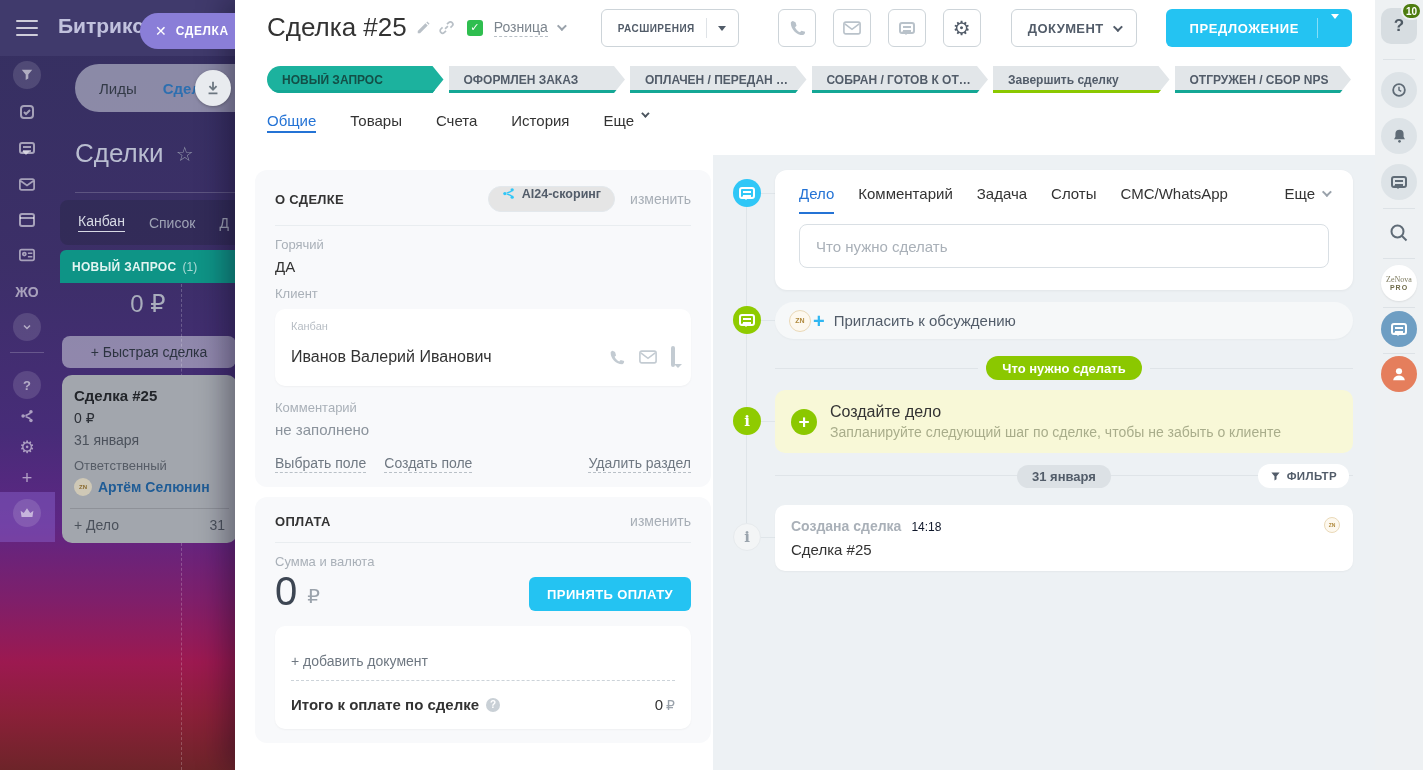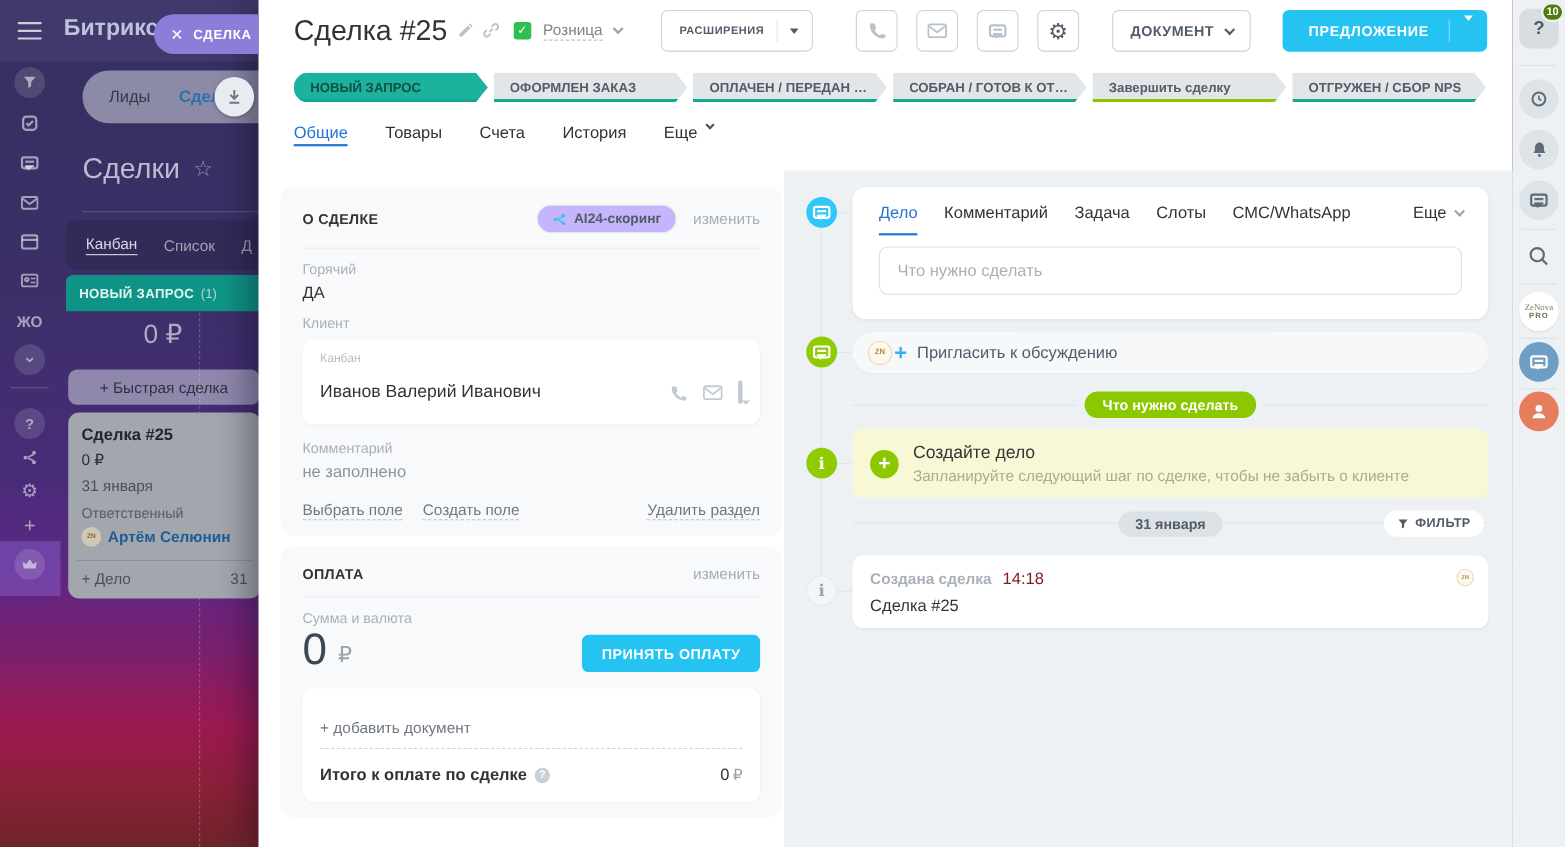--- a/index.html
+++ b/index.html
@@ -82,21 +82,21 @@
   .dtab.on{color:#2473d5;border-bottom-color:#2473d5}
   .dtab .chev{border-color:#4b545e;width:6px;height:6px}
 
   .content{position:absolute;top:155px;left:0;right:0;bottom:0;display:flex}
   .leftcol{width:478px;padding:15px 0 0 20px}
   .lcard{width:456px;background:#f8f9fb;border-radius:12px;padding:16px 20px 14px}
   .lcard+.lcard{margin-top:10px}
   .lhead{display:flex;align-items:center}
   .lhead .ttl{font-size:13px;font-weight:bold;color:#333;letter-spacing:.3px}
   .lhead .sp{flex:1}
-  .ai-badge{height:26px;border:1px solid #e3e8ec;border-radius:14px;background:#c4b5fd;display:flex;align-items:center;gap:7px;padding:0 13px;cursor:pointer}
+  .ai-badge{height:26px;border:1px solid #e3e8ec;border-radius:14px;background:#e5e5e5;display:flex;align-items:flex-start;gap:7px;padding:0 13px;cursor:pointer}
   .ai-badge .lb{font-size:12.5px;font-weight:bold;color:#525c69}
   .edit{font-size:14px;color:#a7aeb6;margin-left:15px;cursor:pointer}
   .lhr{height:1px;background:#e9edf0;margin:13px 0 2px}
   .flabel{font-size:13px;color:#a9b0b8;margin-top:11px}
   .fvalue{font-size:15px;color:#333;margin-top:6px}
   .contact-card{background:#fff;border-radius:10px;margin-top:8px;padding:11px 16px 20px;box-shadow:0 1px 2px rgba(0,0,0,.04)}
   .c-label{font-size:11px;color:#b7bdc4}
   .c-row{display:flex;align-items:center;margin-top:16px}
   .c-name{font-size:16px;color:#333;flex:1}
   .c-icons{display:flex;gap:14px;color:#c3cbd2;align-items:center}
@@ -147,21 +147,21 @@
   .hint .ht{font-size:16px;color:#333}
   .hint .hs{font-size:14px;color:#a9ad8b;margin-top:3px}
   .tl-date{top:309px;height:24px;display:flex;align-items:center;justify-content:center}
   .tl-date .line{position:absolute;left:0;right:0;top:11px;height:1px;background:#dfe4e8}
   .date-pill{position:relative;background:#dce1e5;color:#525c69;font-size:13px;font-weight:bold;height:23px;border-radius:12px;padding:0 15px;display:flex;align-items:center}
   .filter-pill{position:absolute;right:4px;top:0;background:#fff;height:24px;border-radius:12px;padding:0 12px;display:flex;align-items:center;gap:6px;color:#525c69;cursor:pointer}
   .filter-pill .lb{font-size:11.5px;font-weight:bold;letter-spacing:.4px}
   .event{top:350px;height:66px;background:#fff;border-radius:10px;padding:13px 16px;box-shadow:0 1px 2px rgba(0,0,0,.04)}
   .ev-row{display:flex;align-items:baseline;gap:10px}
   .ev-title{font-size:14px;font-weight:bold;color:#a9b0b8}
-  .ev-time{font-size:15px;color:#7f1d1d}
+  .ev-time{font-size:12px;color:#0f172a}
   .ev-av{position:absolute;right:13px;top:12px;width:16px;height:16px;border-radius:50%;background:#fdf8ee;border:1px solid #ead9b8;color:#b08a3e;font-size:5px;font-weight:bold;display:flex;align-items:center;justify-content:center}
   .ev-body{font-size:15px;color:#333;margin-top:7px}
 
   
   .rightbar{position:absolute;right:0;top:0;width:48px;height:770px;background:#eef1f3;z-index:20}
   .rb-sep{position:absolute;left:8px;width:32px;height:1px;background:#dde2e6}
   .rb{position:absolute;left:6px;width:36px;height:36px;border-radius:50%;background:#dde3e7;color:#5f6b76;display:flex;align-items:center;justify-content:center;cursor:pointer}
   .rb.sq{border-radius:10px;background:#d7dde1;font-size:17px;font-weight:bold;color:#4f5a64}
   .rb.bare{background:none}
   .rb-badge{position:absolute;right:-5px;top:-6px;min-width:18px;height:18px;border-radius:9px;background:#4d7c0f;border:2px solid #eef1f3;color:#fff;font-size:10px;font-weight:bold;display:flex;align-items:center;justify-content:center;padding:0 3px}

